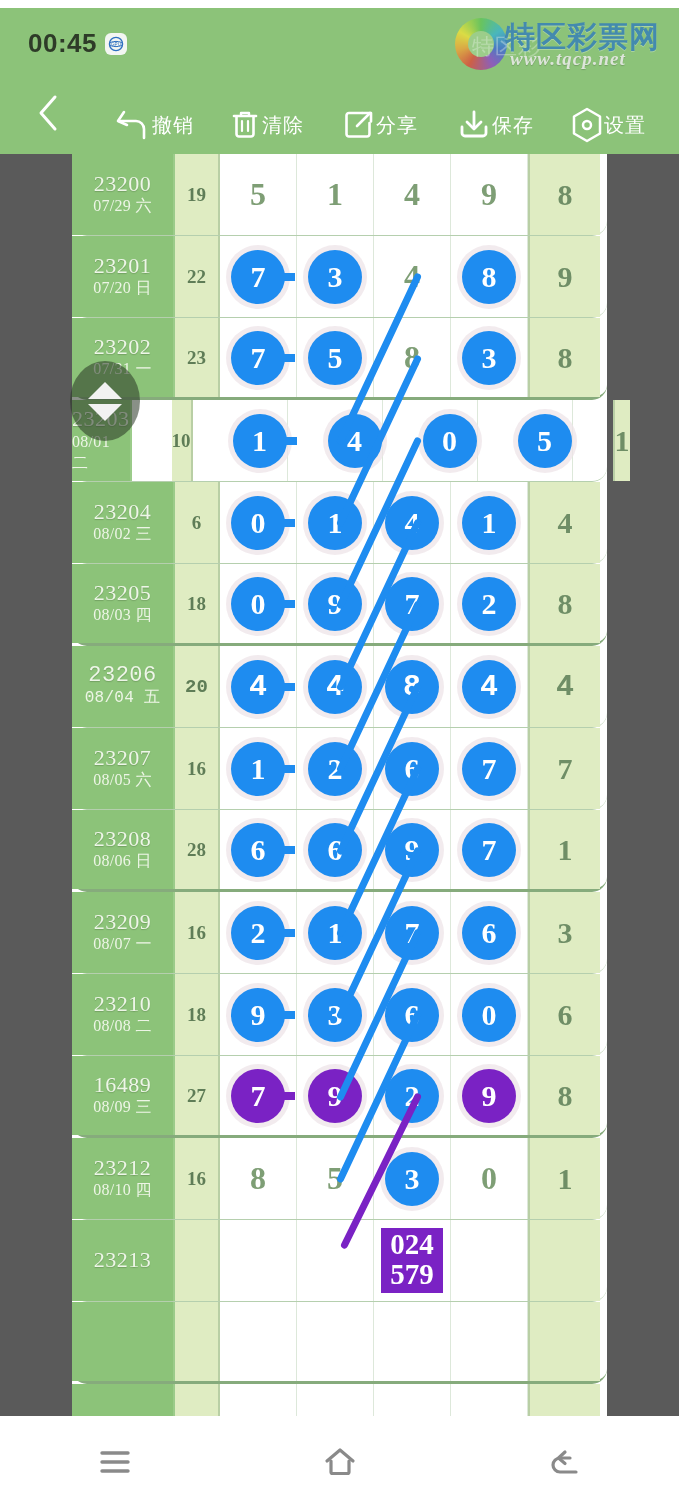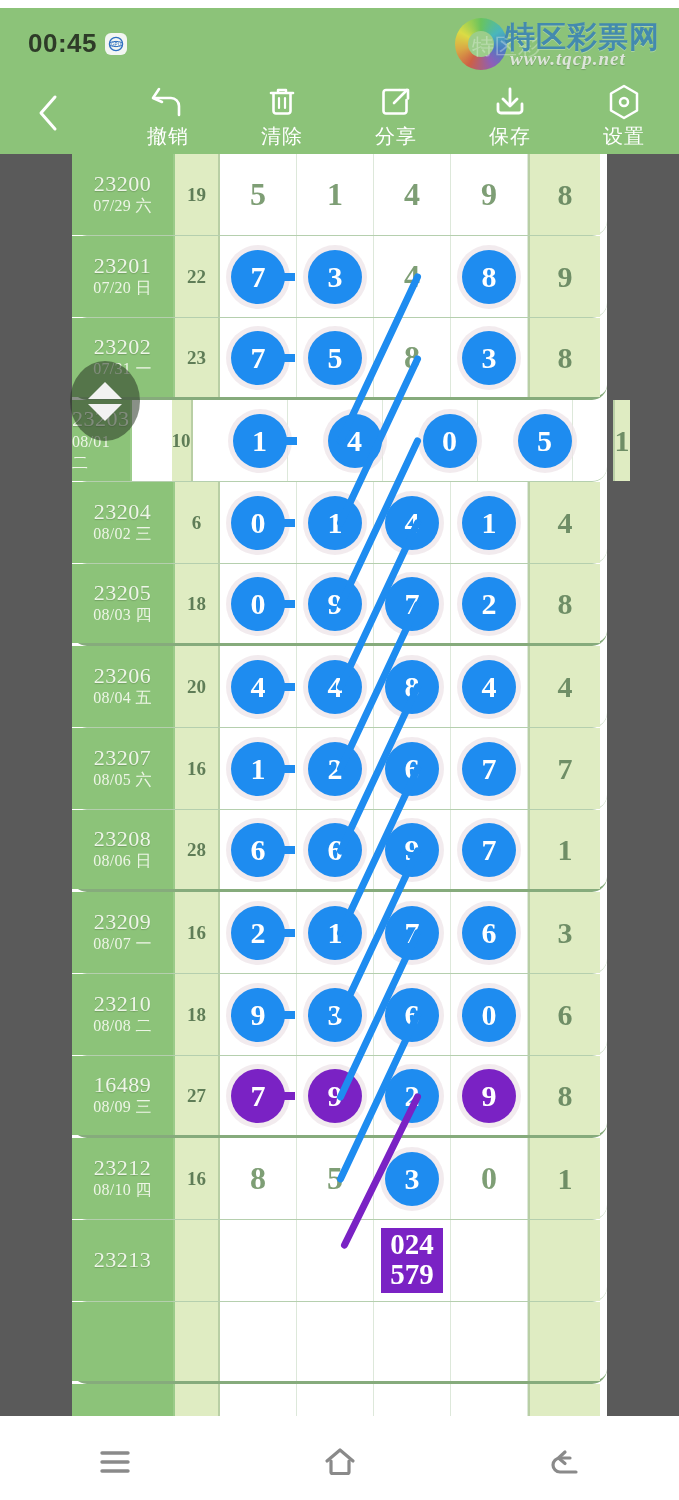--- a/index.html
+++ b/index.html
@@ -69,22 +69,22 @@
   
   .toolbar{
     position:absolute; left:0; top:66px; width:679px; height:80px;
     background:#8cc379;
   }
   .tb-back{
     position:absolute; left:26px; top:16px; width:44px; height:46px;
     display:flex; align-items:center; justify-content:center; cursor:pointer;
   }
   .tb-item{
-    position:absolute; top:8px; width:108px; height:68px;
-    display:flex; flex-direction:column; align-items:center; justify-content:flex-start;
+    position:absolute; top:17px; width:108px; height:68px;
+    display:flex; flex-direction:row; align-items:center; justify-content:flex-start;
     cursor:pointer;
   }
   .tb-item .ic{ height:40px; display:flex; align-items:center; justify-content:center; }
   .tb-item .lb{
     margin-top:1px;
     font-family:"Liberation Sans", sans-serif;
     font-size:20px; color:#ffffff; letter-spacing:1px;
   }
 
   
@@ -400,21 +400,21 @@
             <div class="ball blue">9</div>
           </div>
           <div class="c-ball">
             <div class="ball blue">7</div>
           </div>
           <div class="c-ball">
             <div class="ball blue">2</div>
           </div>
           <div class="c-tail">8</div>
         </div>
-        <div class="row" style="height: 82px;">
+        <div class="row" style="height: 82px; font-family: Liberation Mono, monospace;">
           <div class="c-issue">
             <div class="num">23206</div>
             <div class="dt">08/04 五</div>
           </div>
           <div class="c-sum">20</div>
           <div class="c-ball">
             <div class="ball blue">4<span class="dash blue"></span></div>
           </div>
           <div class="c-ball">
             <div class="ball blue">4</div>

